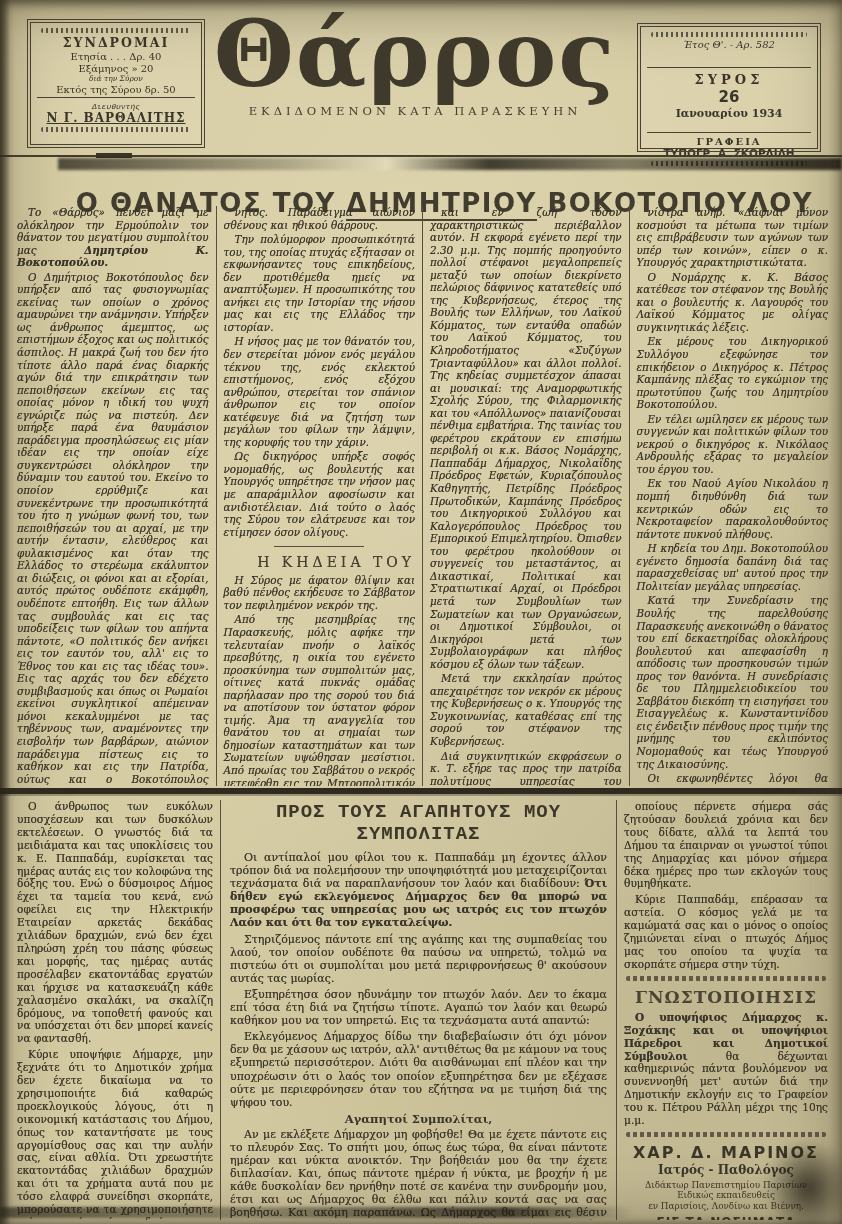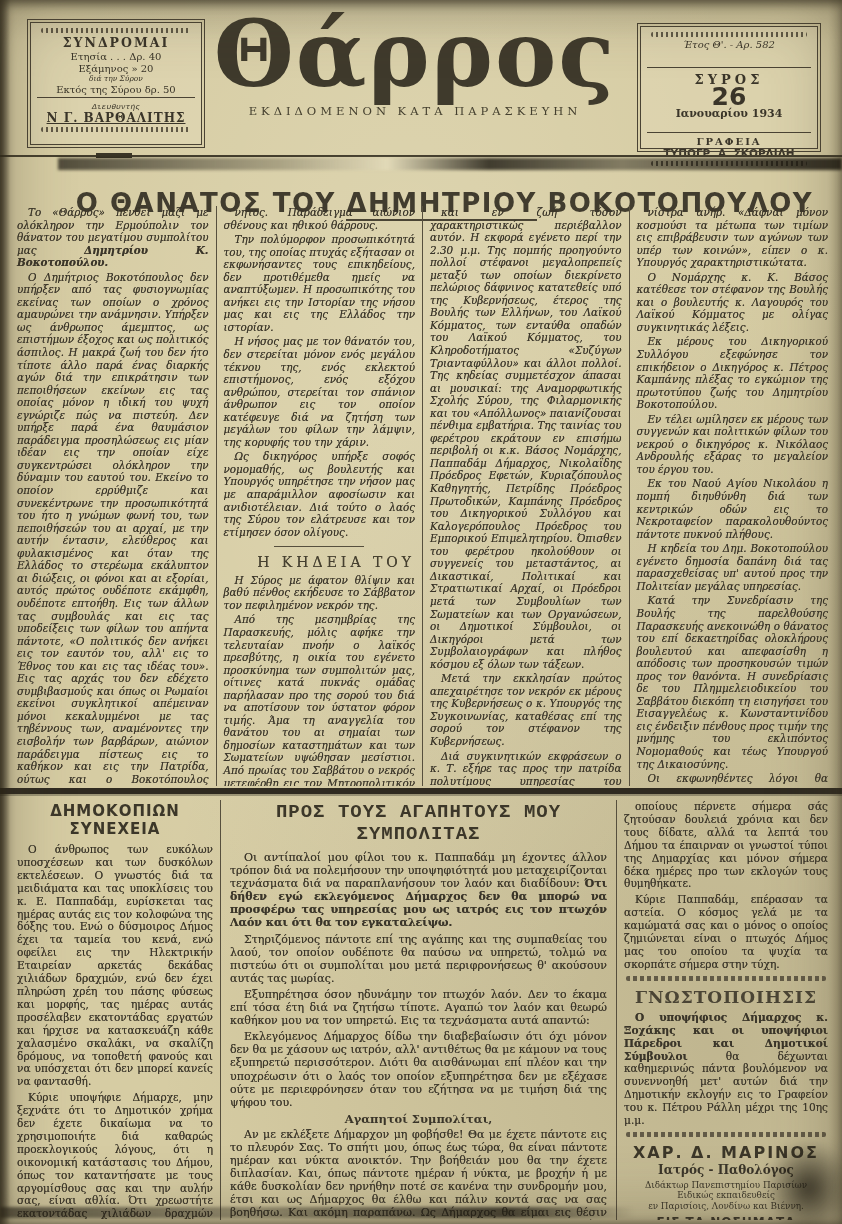--- a/index.html
+++ b/index.html
@@ -19,21 +19,21 @@
   .mastbox .orn{height:5px;margin:2px 4px;background:repeating-linear-gradient(90deg,#4a4334 0 2px,transparent 2px 5px);opacity:.85;border-radius:2px;}
   .box-left{left:30px;top:22px;width:158px;height:114px;}
   .box-right{left:640px;top:26px;width:164px;height:114px;}
   .sub-title{font-weight:bold;font-size:12.5px;letter-spacing:2px;margin-top:2px;}
   .sub-line{font-size:10px;margin-top:1px;}
   .sub-note{font-size:7.5px;font-style:italic;}
   .sub-dir{font-size:8px;font-style:italic;margin-top:4px;font-family:Liberation Mono, monospace;}
   .sub-name{font-weight:bold;font-size:12px;letter-spacing:1px;text-decoration:underline;}
   .iss-line{font-size:10px;font-style:italic;border-bottom:1px solid #4a4334;padding-bottom:17px;}
   .iss-place{font-weight:bold;font-size:13px;letter-spacing:4px;margin-top:4px;}
-  .iss-day{font-weight:bold;font-size:25px;line-height:20px;font-family:"DejaVu Sans","Liberation Sans",sans-serif;}
+  .iss-day{font-weight:bold;font-size:15px;line-height:20px;font-family:"DejaVu Sans","Liberation Sans",sans-serif;}
   .iss-date{font-weight:bold;font-size:11px;border-bottom:1px solid #4a4334;padding-bottom:12px;}
   .iss-off{font-weight:bold;font-size:10px;letter-spacing:2px;margin-top:3px;}
   .iss-typ{font-weight:bold;font-size:10.5px;font-family:"DejaVu Sans","Liberation Sans",sans-serif;}
   .mast-title{position:absolute;left:195px;top:0px;width:440px;text-align:center;
        font-size:92px;line-height:108px;font-weight:bold;color:#3f3a2c;
        font-family:"DejaVu Serif","Liberation Serif",serif;letter-spacing:2px;}
   .mast-sub{position:absolute;left:195px;top:104px;width:440px;text-align:center;font-size:11.5px;letter-spacing:4px;color:#45402f;}
   .rule-top{position:absolute;left:0;right:0;top:155px;height:2px;background:#453f2e;}
   .rule-top b{position:absolute;left:96px;top:-2px;width:36px;height:5px;background:#3a3526;display:block;}
   
@@ -149,21 +149,20 @@
       <p>Κατά την Συνεδρίασιν της Βουλής της παρελθούσης Παρασκευής ανεκοινώθη ο θάνατος του επί δεκαετηρίδας ολοκλήρους βουλευτού και απεφασίσθη η απόδοσις των προσηκουσών τιμών προς τον θανόντα. Η συνεδρίασις δε του Πλημμελειοδικείου του Σαββάτου διεκόπη τη εισηγήσει του Εισαγγελέως κ. Κωνσταντινίδου εις ένδειξιν πένθους προς τιμήν της μνήμης του εκλιπόντος Νομομαθούς και τέως Υπουργού της Δικαιοσύνης.</p>
       <p>Οι εκφωνηθέντες λόγοι θα δημοσιευθούν εις το προσεχές φύλλον του «Θάρρους».</p>
     </div>
   </section>
 
   <div class="rule-thick"></div>
 
   <section class="bottom">
 
     <div class="b-left">
-      <h2>ΔΗΜΟΚΟΠΙΩΝ ΣΥΝΕΧΕΙΑ</h2>
       <p>Ο άνθρωπος των ευκόλων υποσχέσεων και των δυσκόλων εκτελέσεων. Ο γνωστός διά τα μειδιάματα και τας υποκλίσεις του κ. Ε. Παππαδάμ, ευρίσκεται τας ημέρας αυτάς εις τον κολοφώνα της δόξης του. Ενώ ο δύσμοιρος Δήμος έχει τα ταμεία του κενά, ενώ οφείλει εις την Ηλεκτρικήν Εταιρείαν αρκετάς δεκάδας χιλιάδων δραχμών, ενώ δεν έχει πληρώση χρέη του πάσης φύσεως και μορφής, τας ημέρας αυτάς προσέλαβεν εκατοντάδας εργατών και ήρχισε να κατασκευάζη κάθε χαλασμένο σκαλάκι, να σκαλίζη δρόμους, να τοποθετή φανούς και να υπόσχεται ότι δεν μπορεί κανείς να φαντασθή.</p>
       <p>Κύριε υποψήφιε Δήμαρχε, μην ξεχνάτε ότι το Δημοτικόν χρήμα δεν έχετε δικαίωμα να το χρησιμοποιήτε διά καθαρώς προεκλογικούς λόγους, ότι η οικονομική κατάστασις του Δήμου, όπως τον καταντήσατε με τους αργομίσθους σας και την αυλήν σας, είναι αθλία. Ότι χρεωστήτε εκατοντάδας χιλιάδων δραχμών και ότι τα χρήματα αυτά που με τόσο ελαφρά συνείδησι σκορπάτε, μπορούσατε να τα χρησιμοποιήσητε γιά να γίνη ένας δρόμος της ανθρωπιάς, όπου όλοι είναι σε κακή κατάστασι.</p>
 
     </div>
 
     <div class="b-mid">
       <h2>ΠΡΟΣ ΤΟΥΣ ΑΓΑΠΗΤΟΥΣ ΜΟΥ ΣΥΜΠΟΛΙΤΑΣ</h2>
       <p><span>Οι αντίπαλοί μου φίλοι του κ. Παππαδάμ μη έχοντες άλλον τρόπον διά να πολεμήσουν την υποψηφιότητά μου μεταχειρίζονται τεχνάσματα διά να παραπλανήσουν τον λαόν και διαδίδουν: </span><b>Ότι δήθεν εγώ εκλεγόμενος Δήμαρχος δεν θα μπορώ να προσφέρω τας υπηρεσίας μου ως ιατρός εις τον πτωχόν Λαόν και ότι θα τον εγκαταλείψω.</b></p>
       <p>Στηριζόμενος πάντοτε επί της αγάπης και της συμπαθείας του λαού, τον οποίον ουδέποτε θα παύσω να υπηρετώ, τολμώ να πιστεύω ότι οι συμπολίται μου μετά περιφρονήσεως θ' ακούσουν αυτάς τας μωρίας.</p>
       <p>Εξυπηρέτησα όσον ηδυνάμην τον πτωχόν λαόν. Δεν το έκαμα επί τόσα έτη διά να ζητήσω τίποτε. Αγαπώ τον λαόν και θεωρώ καθήκον μου να τον υπηρετώ. Εις τα τεχνάσματα αυτά απαντώ:</p>

